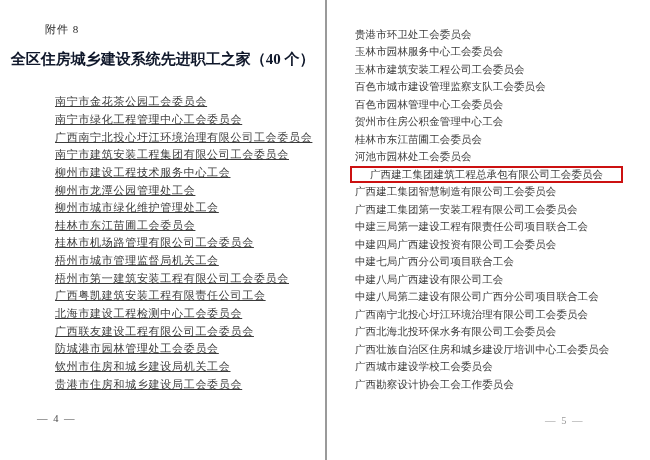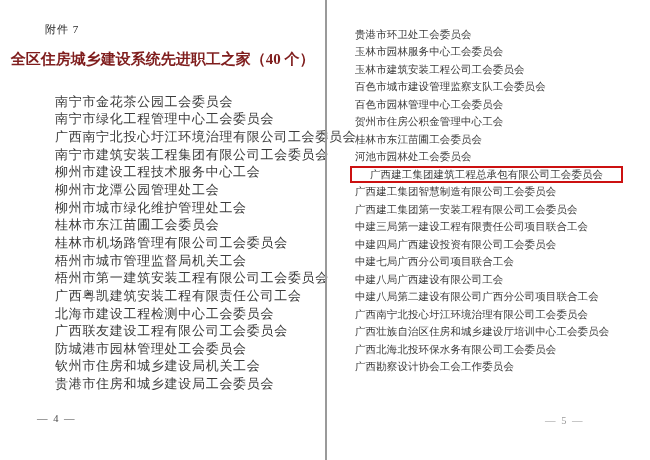--- a/index.html
+++ b/index.html
@@ -42,21 +42,21 @@
   .doc-title {
     position: absolute;
     left: 0;
     top: 50px;
     width: 325px;
     margin: 0;
     text-align: center;
     font-size: 15px;
     font-weight: bold;
     letter-spacing: 0px;
-    color: #7f1d1d;
+    color: #0f172a;
     white-space: nowrap;
   }
   ul.union-list {
     list-style: none;
     margin: 0;
     padding: 0;
     position: absolute;
   }
   .page-left ul.union-list {
     left: 55px;
@@ -68,21 +68,22 @@
   }
   ul.union-list li {
     display: flex;
     align-items: center;
     white-space: nowrap;
     font-size: 10.5px;
   }
   .page-left ul.union-list li {
     height: 17.65px;
     letter-spacing: 0.7px;
-    font-size: 13px;
+    font-size: 11px;
+    text-decoration: underline;
   }
   .page-right ul.union-list li {
     height: 17.5px;
     letter-spacing: 0.1px;
   }
   span.hl {
     display: inline-block;
     border: 2px solid #cc1111;
     padding: 0px 18px;
     margin-left: -5px;
@@ -102,21 +103,21 @@
   .pagenum-right {
     right: 42px;
     top: 415px;
     color: #9b9b9b;
   }
 </style>
 </head>
 <body>
 
 <div class="page page-left">
-  <div class="attachment">附件 7</div>
+  <div class="attachment">附件 8</div>
   <h1 class="doc-title">全区住房城乡建设系统先进职工之家（40 个）</h1>
   <ul class="union-list" id="left-list">
       <li>
         <span>南宁市金花茶公园工会委员会</span>
       </li>
       <li>
         <span>南宁市绿化工程管理中心工会委员会</span>
       </li>
       <li>
         <span>广西南宁北投心圩江环境治理有限公司工会委员会</span>
@@ -216,23 +217,26 @@
       <li>
         <span>中建八局广西建设有限公司工会</span>
       </li>
       <li>
         <span>中建八局第二建设有限公司广西分公司项目联合工会</span>
       </li>
       <li>
         <span>广西南宁北投心圩江环境治理有限公司工会委员会</span>
       </li>
       <li>
+        <span>广西北海北投环保水务有限公司工会委员会</span>
+      </li>
+      <li>
         <span>广西壮族自治区住房和城乡建设厅培训中心工会委员会</span>
       </li>
       <li>
-        <span>广西北海北投环保水务有限公司工会委员会</span>
+        <span>广西城市建设学校工会委员会</span>
       </li>
       <li>
         <span>广西勘察设计协会工会工作委员会</span>
       </li>
     </ul>
   <div class="pagenum pagenum-right">— 5 —</div>
 </div>
 
 </body></html>

